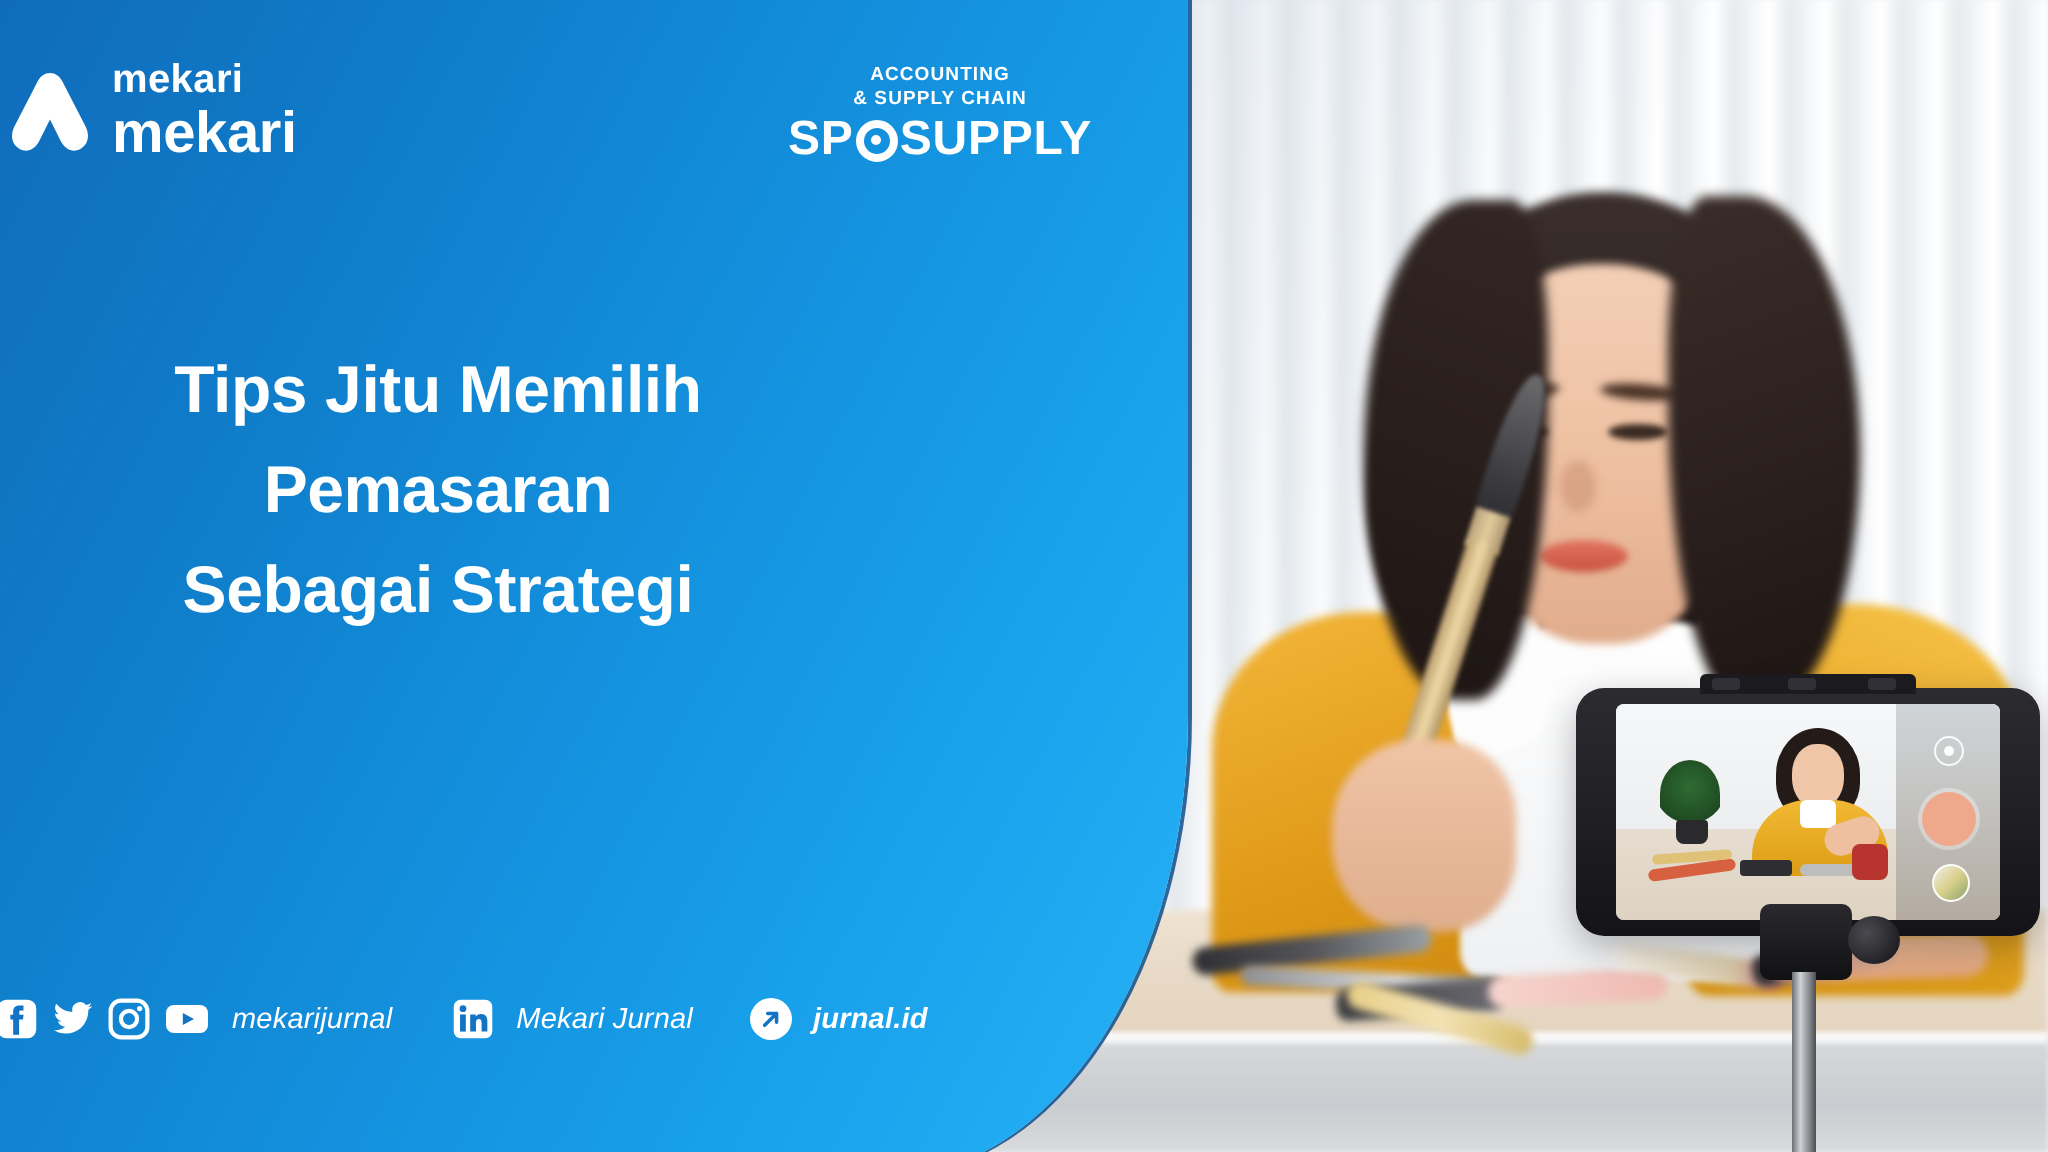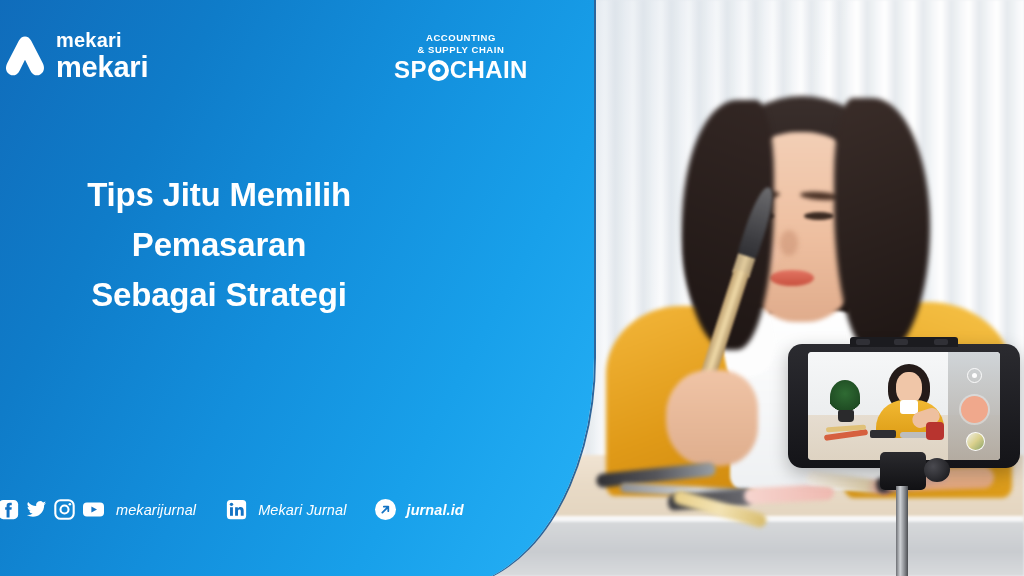--- a/index.html
+++ b/index.html
@@ -425,21 +425,21 @@
         <span class="brand-bottom">mekari</span>
       </div>
     </div>
 
     <div class="spotlight">
       <div class="sp-line1">ACCOUNTING</div>
       <div class="sp-line2">&amp; SUPPLY CHAIN</div>
       <div class="sp-word">
         <span>SP</span>
         <span class="sp-o"></span>
-        <span>CHAIN</span>
+        <span>SUPPLY</span>
       </div>
     </div>
 
     <div class="headline">
       <div>Tips Jitu Memilih</div>
       <div>Pemasaran</div>
       <div>Sebagai Strategi</div>
     </div>
 
     <div class="footer">

